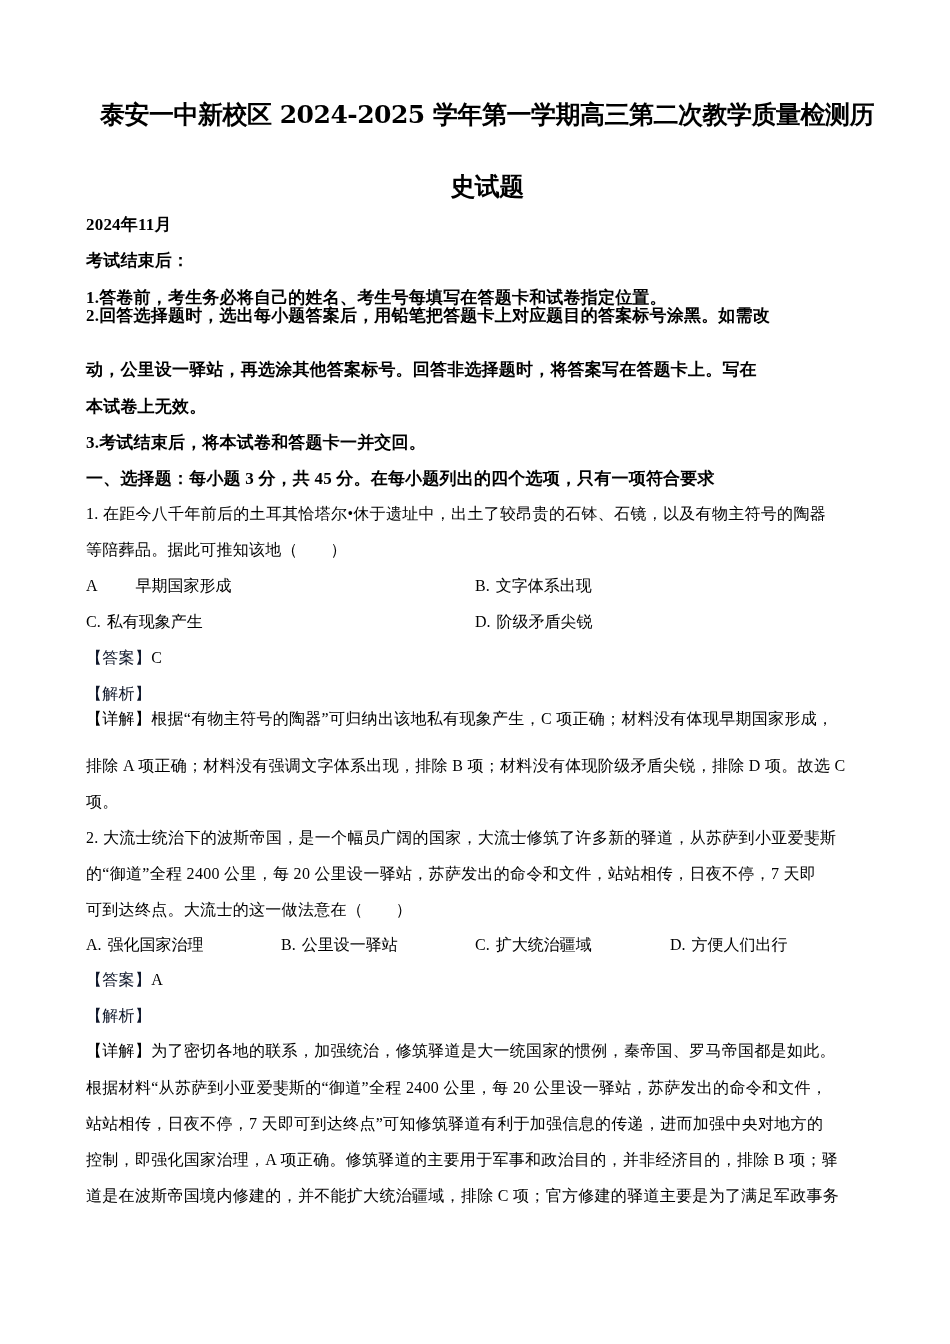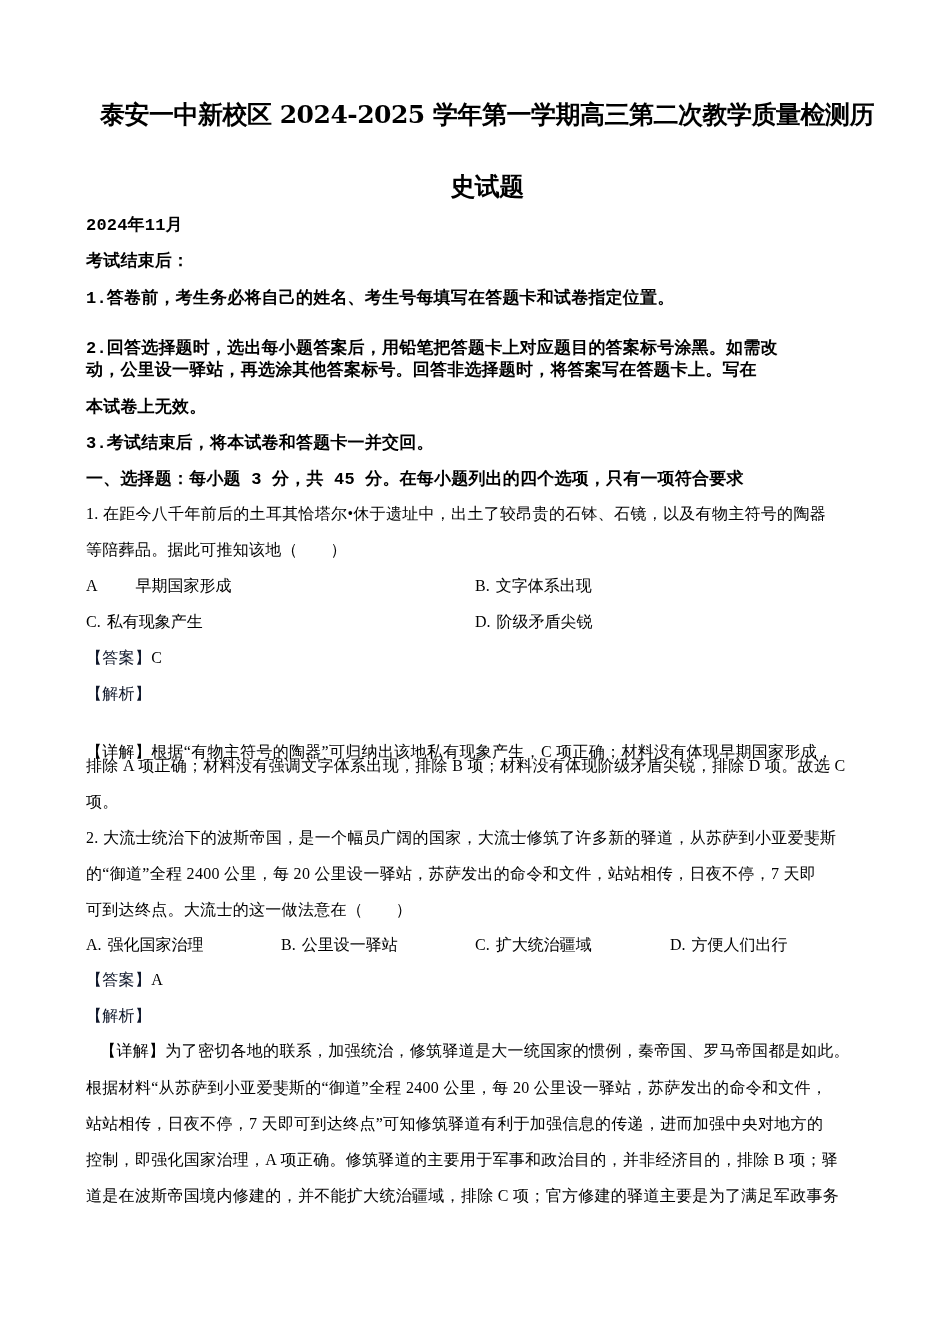--- a/index.html
+++ b/index.html
@@ -35,21 +35,21 @@
     }
     .title.l1 { top: 86px; }
     .title.l2 { top: 158px; text-align: center; }
     .line {
       position: absolute;
       left: 0;
       width: 778px;
       white-space: nowrap;
     }
     .bold {
-      font-family: Liberation Mono, monospace;
+      font-family: Liberation Serif, serif;
       font-weight: bold;
       font-size: 17px;
       letter-spacing: 0.2px;
     }
     .normal {
       font-size: 16px;
       letter-spacing: 0.3px;
     }
     .blue { color: #0f172a; }
     .options {
@@ -70,21 +70,21 @@
 <body>
 
 <div class="page">
 
   <h1 class="title l1">泰安一中新校区 2024-2025 学年第一学期高三第二次教学质量检测历</h1>
   <h1 class="title l2">史试题</h1>
 
   <div class="line bold" style="top:213px;">2024年11月</div>
   <div class="line bold" style="top:249px;">考试结束后：</div>
   <div class="line bold" style="top:286px;">1.答卷前，考生务必将自己的姓名、考生号每填写在答题卡和试卷指定位置。</div>
-  <div class="line bold" style="top:336px;">2.回答选择题时，选出每小题答案后，用铅笔把答题卡上对应题目的答案标号涂黑。如需改</div>
+  <div class="line bold" style="top:304px;">2.回答选择题时，选出每小题答案后，用铅笔把答题卡上对应题目的答案标号涂黑。如需改</div>
   <div class="line bold" style="top:358px;">动，公里设一驿站，再选涂其他答案标号。回答非选择题时，将答案写在答题卡上。写在</div>
   <div class="line bold" style="top:395px;">本试卷上无效。</div>
   <div class="line bold" style="top:431px;">3.考试结束后，将本试卷和答题卡一并交回。</div>
   <div class="line bold" style="top:467px;">一、选择题：每小题 3 分，共 45 分。在每小题列出的四个选项，只有一项符合要求</div>
 
   <div class="line normal" style="top:504px;">1. 在距今八千年前后的土耳其恰塔尔•休于遗址中，出土了较昂贵的石钵、石镜，以及有物主符号的陶器</div>
   <div class="line normal" style="top:540px;">等陪葬品。据此可推知该地（　　）</div>
 
   <div class="options" style="top:576px;">
     <span class="opt" style="left:0;">
@@ -100,21 +100,21 @@
     </span>
     <span class="opt" style="left:389px;">
       <span class="opt-key">D.</span><span>阶级矛盾尖锐</span>
     </span>
   </div>
 
   <div class="line normal" style="top:648px;">
     <span class="blue">【答案】</span><span>C</span>
   </div>
   <div class="line normal blue" style="top:684px;">【解析】</div>
-  <div class="line normal" style="top:742px;">
+  <div class="line normal" style="top:709px;">
     <span>【详解】</span><span>根据“有物主符号的陶器”可归纳出该地私有现象产生，C 项正确；材料没有体现早期国家形成，</span>
   </div>
   <div class="line normal" style="top:756px;">排除 A 项正确；材料没有强调文字体系出现，排除 B 项；材料没有体现阶级矛盾尖锐，排除 D 项。故选 C</div>
   <div class="line normal" style="top:792px;">项。</div>
 
   <div class="line normal" style="top:828px;">2. 大流士统治下的波斯帝国，是一个幅员广阔的国家，大流士修筑了许多新的驿道，从苏萨到小亚爱斐斯</div>
   <div class="line normal" style="top:864px;">的“御道”全程 2400 公里，每 20 公里设一驿站，苏萨发出的命令和文件，站站相传，日夜不停，7 天即</div>
   <div class="line normal" style="top:900px;">可到达终点。大流士的这一做法意在（　　）</div>
 
   <div class="options" style="top:935px;">
@@ -129,21 +129,21 @@
     </span>
     <span class="opt" style="left:584px;">
       <span class="opt-key">D.</span><span>方便人们出行</span>
     </span>
   </div>
 
   <div class="line normal" style="top:970px;">
     <span class="blue">【答案】</span><span>A</span>
   </div>
   <div class="line normal blue" style="top:1006px;">【解析】</div>
-  <div class="line normal" style="top:1041px;text-align:center;">
+  <div class="line normal" style="top:1041px;">
     <span>【详解】</span><span>为了密切各地的联系，加强统治，修筑驿道是大一统国家的惯例，秦帝国、罗马帝国都是如此。</span>
   </div>
   <div class="line normal" style="top:1078px;">根据材料“从苏萨到小亚爱斐斯的“御道”全程 2400 公里，每 20 公里设一驿站，苏萨发出的命令和文件，</div>
   <div class="line normal" style="top:1114px;">站站相传，日夜不停，7 天即可到达终点”可知修筑驿道有利于加强信息的传递，进而加强中央对地方的</div>
   <div class="line normal" style="top:1150px;">控制，即强化国家治理，A 项正确。修筑驿道的主要用于军事和政治目的，并非经济目的，排除 B 项；驿</div>
   <div class="line normal" style="top:1186px;">道是在波斯帝国境内修建的，并不能扩大统治疆域，排除 C 项；官方修建的驿道主要是为了满足军政事务</div>
 
 </div>
 
 </body></html>

